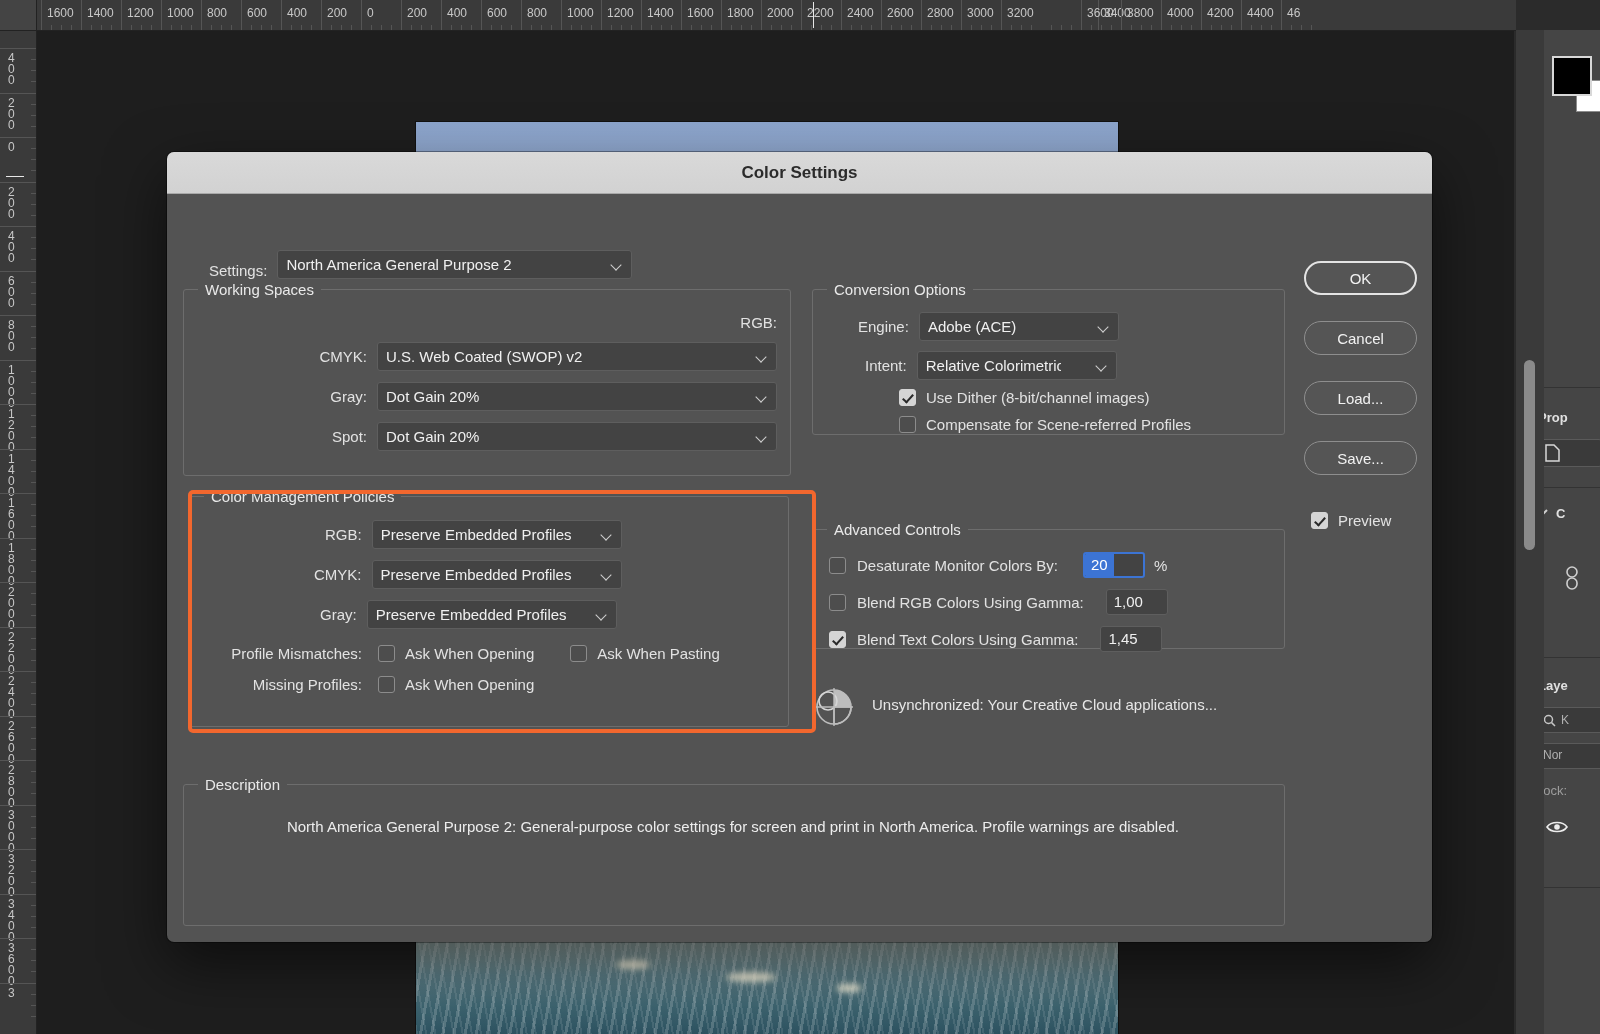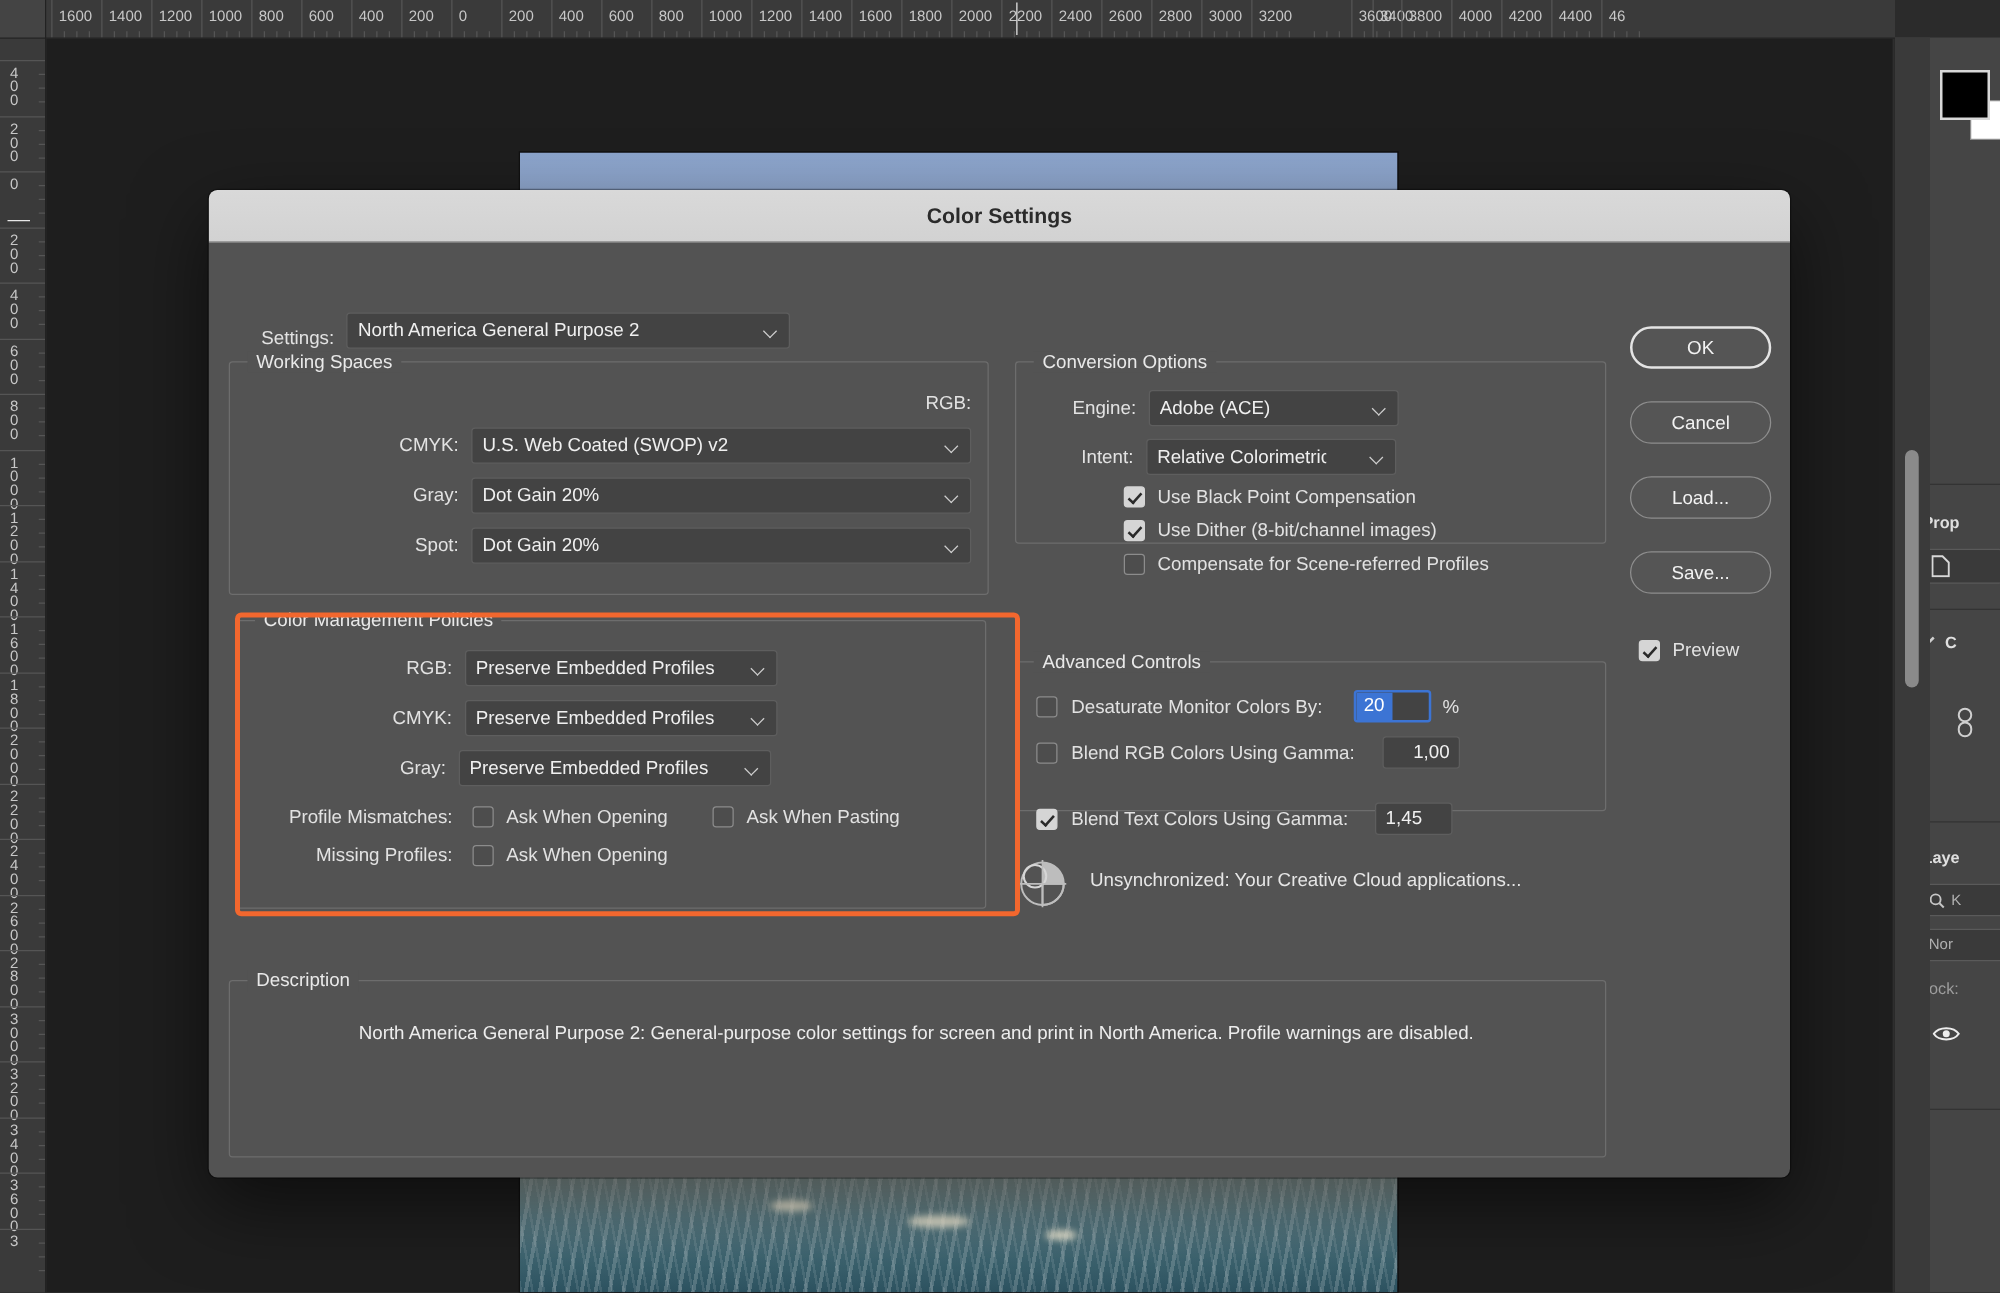--- a/index.html
+++ b/index.html
@@ -926,24 +926,20 @@
         </div>
         <div style="display:flex;align-items:center;gap:10px;margin-bottom:9px;padding-left:52px;">
           <span class="lbl">Intent:</span>
           <div class="sel" style="width:200px;gap:28px;">
             <span class="sel-val">Relative Colorimetric</span>
             <span class="chev"></span>
           </div>
         </div>
         <div class="cbrow" style="padding-left:86px;margin-bottom:10px;">
           <span class="cb on"></span>
-          <span class="lbl">Use Black Point Compensation</span>
-        </div>
-        <div class="cbrow" style="padding-left:86px;margin-bottom:10px;">
-          <span class="cb on"></span>
           <span class="lbl">Use Dither (8-bit/channel images)</span>
         </div>
         <div class="cbrow" style="padding-left:86px;">
           <span class="cb off"></span>
           <span class="lbl">Compensate for Scene-referred Profiles</span>
         </div>
       </div>
     </div>
 
     <div class="group" style="left:645px;top:335px;width:473px;height:120px;">
@@ -952,21 +948,21 @@
       <div style="position:absolute;left:0;top:22px;width:100%;">
         <div style="display:flex;align-items:center;padding-left:16px;margin-bottom:11px;">
           <span class="cb off"></span>
           <span class="lbl" style="margin-left:11px;">Desaturate Monitor Colors By:</span>
           <div class="numbox focused" style="width:62px;margin-left:25px;">
             <span class="seltext">20</span>
           </div>
           <span class="lbl" style="margin-left:9px;">%</span>
         </div>
 
-        <div style="display:flex;align-items:center;padding-left:16px;margin-bottom:27px;text-align:right;">
+        <div style="display:flex;align-items:center;padding-left:16px;margin-bottom:11px;">
           <span class="cb off"></span>
           <span class="lbl" style="margin-left:11px;">Blend RGB Colors Using Gamma:</span>
           <div class="numbox" style="width:62px;margin-left:22px;">1,00</div>
         </div>
 
         <div style="display:flex;align-items:center;padding-left:16px;">
           <span class="cb on"></span>
           <span class="lbl" style="margin-left:11px;">Blend Text Colors Using Gamma:</span>
           <div class="numbox" style="width:62px;margin-left:22px;">1,45</div>
         </div>

